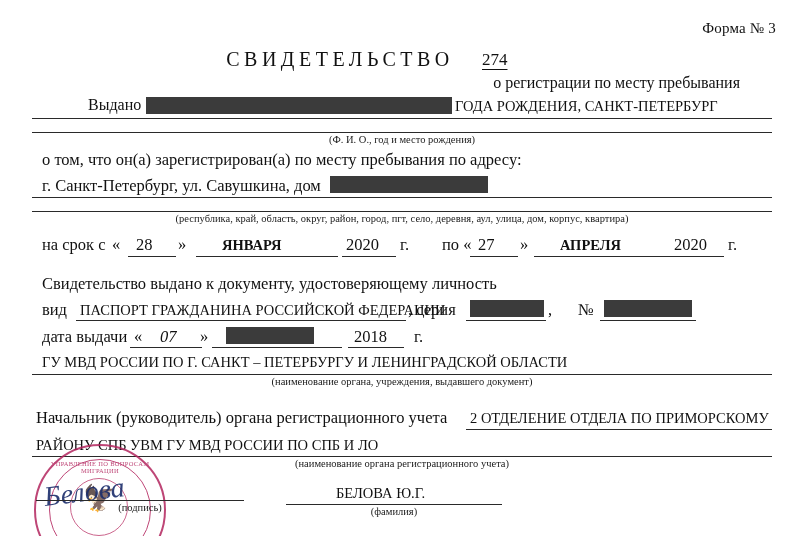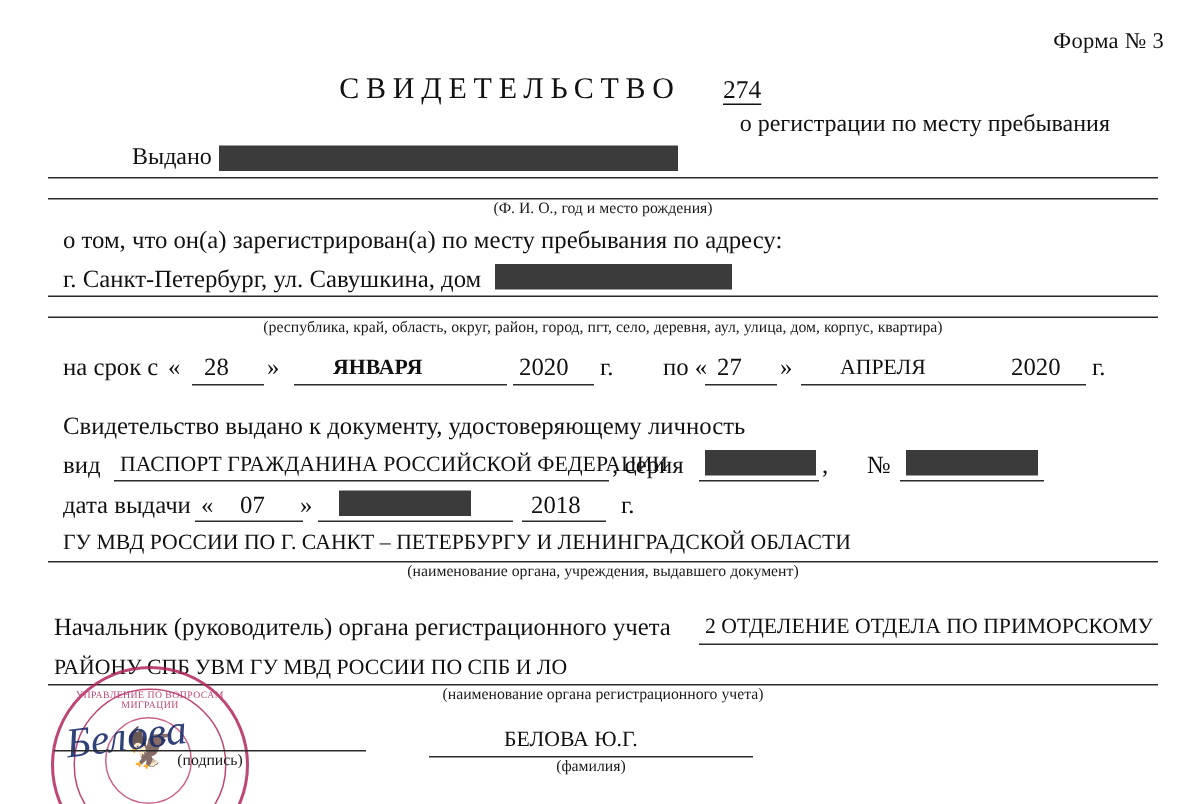--- a/index.html
+++ b/index.html
@@ -146,20 +146,21 @@
 <div class="page">
 
   <div class="abs form-no">Форма № 3</div>
 
   <div class="abs title">СВИДЕТЕЛЬСТВО</div>
   <div class="abs title-number">274</div>
   <div class="abs subtitle">о регистрации по месту пребывания</div>
 
   <div class="abs lbl" style="left:88px; top:96px;">Выдано</div>
   <div class="abs redact" style="left:146px; top:97px; width:306px;"></div>
+  <div class="abs caps" style="left:455px; top:98px;">ГОДА РОЖДЕНИЯ, САНКТ-ПЕТЕРБУРГ</div>
   <div class="abs rule" style="left:32px; top:118px; width:740px;"></div>
 
   <div class="abs rule" style="left:32px; top:132px; width:740px;"></div>
   <div class="abs big" style="left:42px; top:150px;">о том, что он(а) зарегистрирован(а) по месту пребывания по адресу:</div>
 
   <div class="abs small-note" style="left:32px; top:134px; width:740px;">(Ф. И. О., год и место рождения)</div>
 
   <div class="abs big" style="left:42px; top:176px;">г. Санкт-Петербург, ул. Савушкина, дом</div>
   <div class="abs redact" style="left:330px; top:176px; width:158px;"></div>
   <div class="abs rule" style="left:32px; top:197px; width:740px;"></div>
@@ -170,21 +171,21 @@
   <div class="abs big" style="left:42px; top:235px;">на срок с</div>
   <div class="abs big" style="left:112px; top:235px;">«</div>
   <div class="abs big" style="left:136px; top:235px;">28</div>
   <div class="abs big" style="left:178px; top:235px;">»</div>
   <div class="abs caps" style="left:222px; top:237px; font-weight:bold;text-align:right;">ЯНВАРЯ</div>
   <div class="abs big" style="left:346px; top:235px;">2020</div>
   <div class="abs big" style="left:400px; top:235px;">г.</div>
   <div class="abs big" style="left:432px; top:235px;margin-left:10px;">по «</div>
   <div class="abs big" style="left:478px; top:235px;">27</div>
   <div class="abs big" style="left:520px; top:235px;">»</div>
-  <div class="abs caps" style="left:560px; top:237px; font-weight:normal;">АПРЕЛЯ</div>
+  <div class="abs caps" style="left:560px; top:237px; font-weight:bold;">АПРЕЛЯ</div>
   <div class="abs big" style="left:674px; top:235px;">2020</div>
   <div class="abs big" style="left:728px; top:235px;">г.</div>
 
   <div class="abs rule" style="left:128px; top:256px; width:48px;"></div>
   <div class="abs rule" style="left:196px; top:256px; width:142px;"></div>
   <div class="abs rule" style="left:342px; top:256px; width:54px;"></div>
   <div class="abs rule" style="left:470px; top:256px; width:48px;"></div>
   <div class="abs rule" style="left:534px; top:256px; width:136px;"></div>
   <div class="abs rule" style="left:670px; top:256px; width:54px;"></div>
 
@@ -196,21 +197,21 @@
   <div class="abs redact" style="left:470px; top:300px; width:74px;"></div>
   <div class="abs big" style="left:548px; top:300px;">,</div>
   <div class="abs big" style="left:578px; top:300px;">№</div>
   <div class="abs redact" style="left:604px; top:300px; width:88px;"></div>
   <div class="abs rule" style="left:76px; top:320px; width:330px;"></div>
   <div class="abs rule" style="left:466px; top:320px; width:80px;"></div>
   <div class="abs rule" style="left:600px; top:320px; width:96px;"></div>
 
   <div class="abs big" style="left:42px; top:327px;">дата выдачи</div>
   <div class="abs big" style="left:134px; top:327px;">«</div>
-  <div class="abs big" style="left:160px; top:327px;">07</div>
+  <div class="abs big" style="left:160px; top:327px;font-style:italic;">07</div>
   <div class="abs big" style="left:200px; top:327px;">»</div>
   <div class="abs redact" style="left:226px; top:327px; width:88px;"></div>
   <div class="abs big" style="left:354px; top:327px;">2018</div>
   <div class="abs big" style="left:414px; top:327px;">г.</div>
   <div class="abs rule" style="left:130px; top:347px; width:72px;"></div>
   <div class="abs rule" style="left:212px; top:347px; width:130px;"></div>
   <div class="abs rule" style="left:348px; top:347px; width:56px;"></div>
 
   <div class="abs caps" style="left:42px; top:354px;">ГУ  МВД  РОССИИ  ПО  Г. САНКТ – ПЕТЕРБУРГУ  И  ЛЕНИНГРАДСКОЙ ОБЛАСТИ</div>
   <div class="abs rule" style="left:32px; top:374px; width:740px;"></div>

